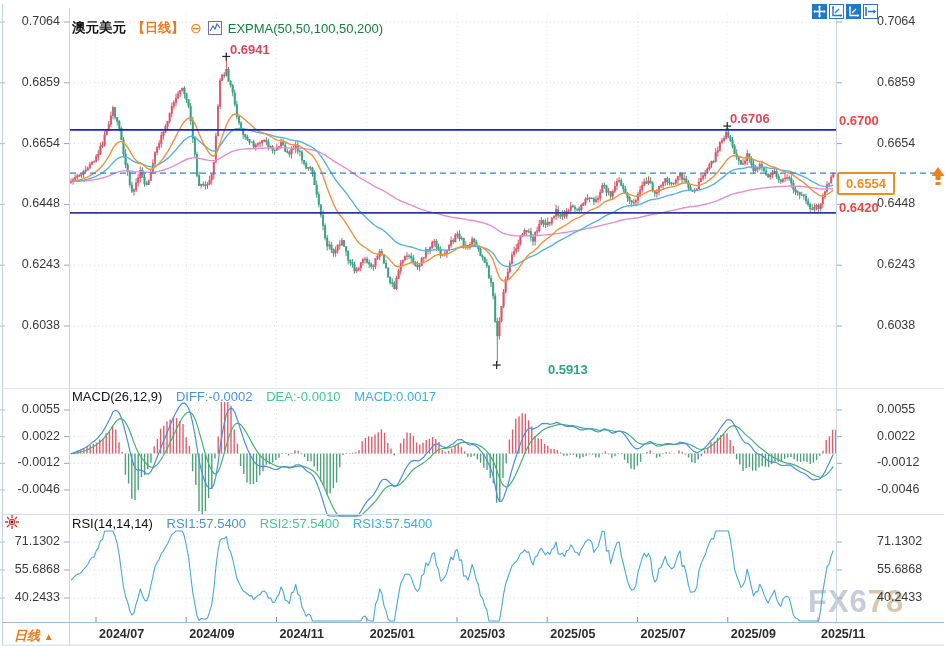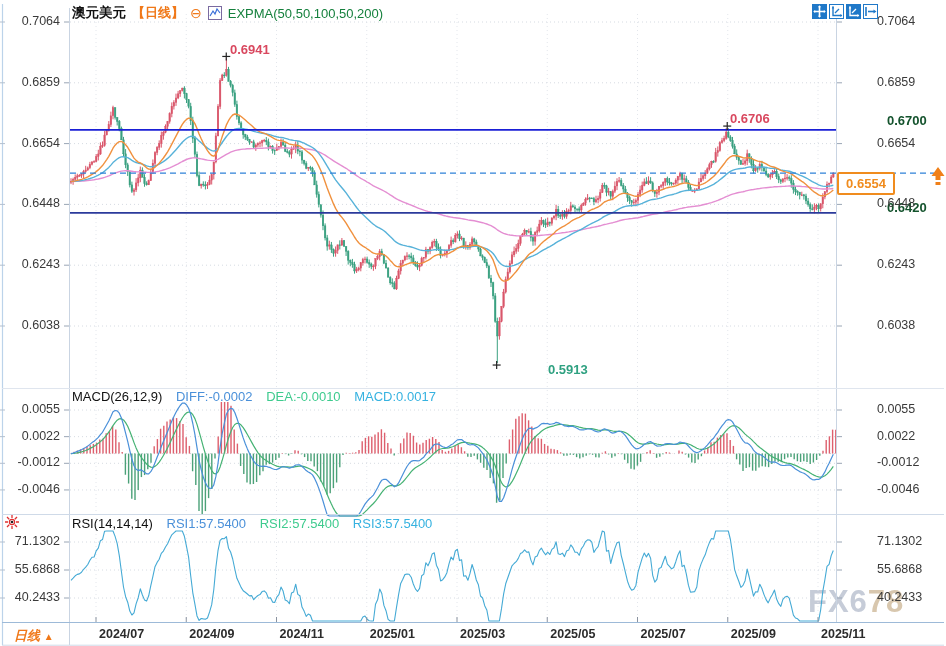--- a/index.html
+++ b/index.html
@@ -3,36 +3,36 @@
 <meta charset="utf-8">
 <style>
   html,body{margin:0;padding:0;background:#fff;}
   .root{position:relative;width:946px;height:646px;background:#fff;
         font-family:"Liberation Sans",sans-serif;overflow:hidden;}
   svg.canvas{position:absolute;left:0;top:0;z-index:1;}
   .wm{position:absolute;left:808px;top:584px;z-index:0;font-size:31px;font-weight:bold;
       letter-spacing:1px;user-select:none;}
   .wm .p1{color:#c6ccd8;} .wm .p2{color:#d8c7ae;}
   .ovl{position:absolute;z-index:2;}
-  .hdr{position:absolute;left:72px;top:4px;z-index:3;font-size:13px;color:#1a1a1a;
+  .hdr{position:absolute;left:72px;top:19px;z-index:3;font-size:13px;color:#1a1a1a;
        white-space:nowrap;display:flex;align-items:center;gap:6px;height:18px;}
   .hdr .sym{font-weight:bold;font-size:13.5px;color:#111;}
   .hdr .per{font-weight:bold;color:#f07818;}
   .hdr .col{color:#f07818;font-size:14px;line-height:12px;}
   .hdr .ind{color:#15803d;}
   .hdr .mav span{margin-right:12px;}
   .tools{position:absolute;left:812px;top:4px;z-index:3;display:flex;gap:2px;}
   .tools .tb{width:15px;height:15px;display:block;cursor:pointer;}
   .axlbl{position:absolute;z-index:2;font-size:12.5px;color:#3a3a3a;white-space:nowrap;}
   .subhdr{position:absolute;left:72px;z-index:2;font-size:13px;white-space:nowrap;}
   .subhdr .t{color:#111;}
   .subhdr span{margin-right:10px;}
   .c-blue{color:#4a90d9;} .c-green{color:#3ecb8e;} .c-cyan{color:#36b2e0;margin-top:24px;}
   .ann{position:absolute;z-index:2;font-weight:bold;font-size:13px;white-space:nowrap;}
-  .ann.red{color:#d9485f;} .ann.green{color:#2fa181;} .ann.blue{color:#14532d;margin-left:48px;}
+  .ann.red{color:#d9485f;} .ann.green{color:#2fa181;} .ann.blue{color:#ef4444;}
   .pricebox{position:absolute;left:837px;top:172px;z-index:2;width:54px;height:19px;
       border:2px solid #f08c1e;border-radius:2px;background:#fff;color:#f08c1e;
       font-weight:bold;font-size:13px;text-align:center;line-height:19px;}
   .bbar{position:absolute;left:0;top:623px;width:946px;height:23px;z-index:2;}
   .bbar .plabel{position:absolute;left:14px;top:4px;color:#f07818;font-weight:bold;font-size:13px;font-style:italic;}
   .bbar .parrow{color:#f07818;font-size:10px;}
   .datelbl{position:absolute;top:4px;font-size:12.5px;font-weight:bold;color:#2b2b2b;}
   .sunic{position:absolute;left:4px;top:514px;z-index:2;}
 </style>
 </head>

